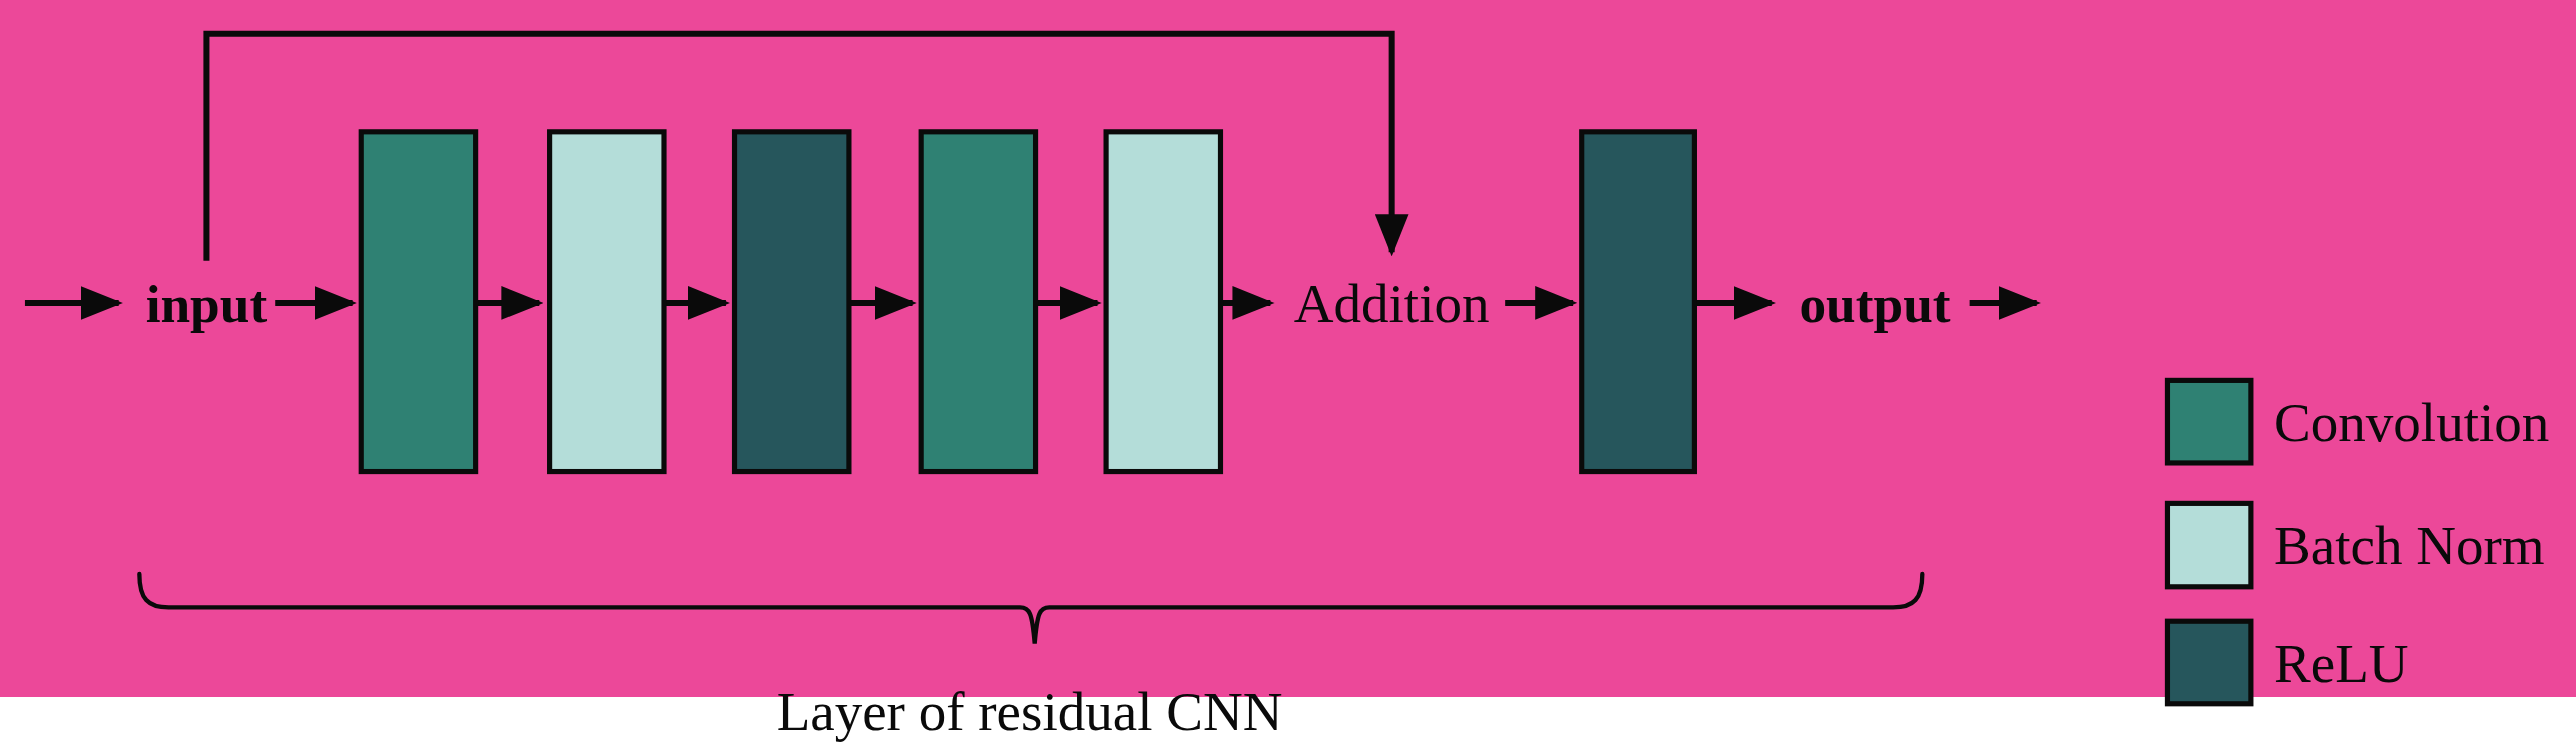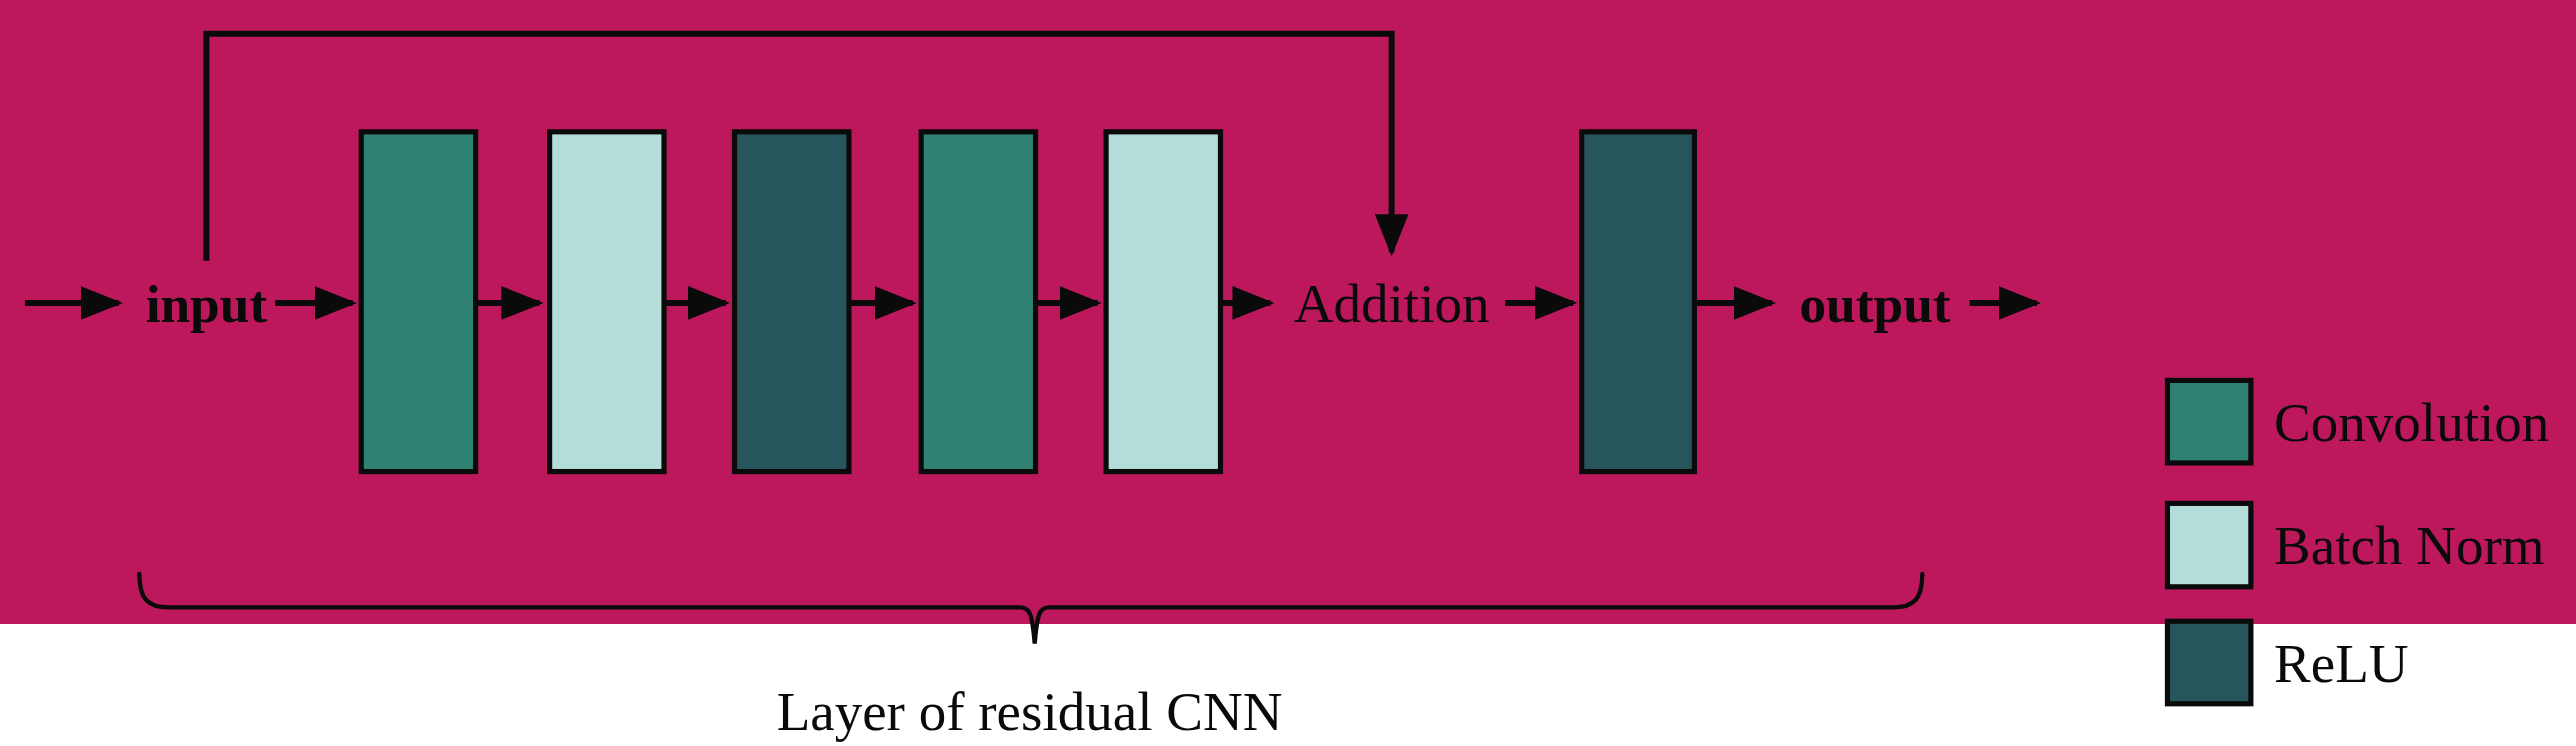--- a/index.html
+++ b/index.html
@@ -6,22 +6,22 @@
     margin: 0;
     padding: 0;
     background: #ffffff;
     width: 2576px;
     height: 747px;
     overflow: hidden;
   }
   .stage {
     position: relative;
     width: 2576px;
-    height: 624px;
-    background: #be185d;
+    height: 697px;
+    background: #ec4899;
   }
   svg { display: block; }
   text {
     font-family: "Liberation Serif", "DejaVu Serif", serif;
     fill: #0a0a0a;
   }
   .lbl-io   { font-size: 62px; font-weight: bold; }
   .lbl-node { font-size: 64px; font-weight: normal; }
   .lbl-cap  { font-size: 64px; font-weight: normal; }
   .lbl-leg  { font-size: 64px; font-weight: normal; }

